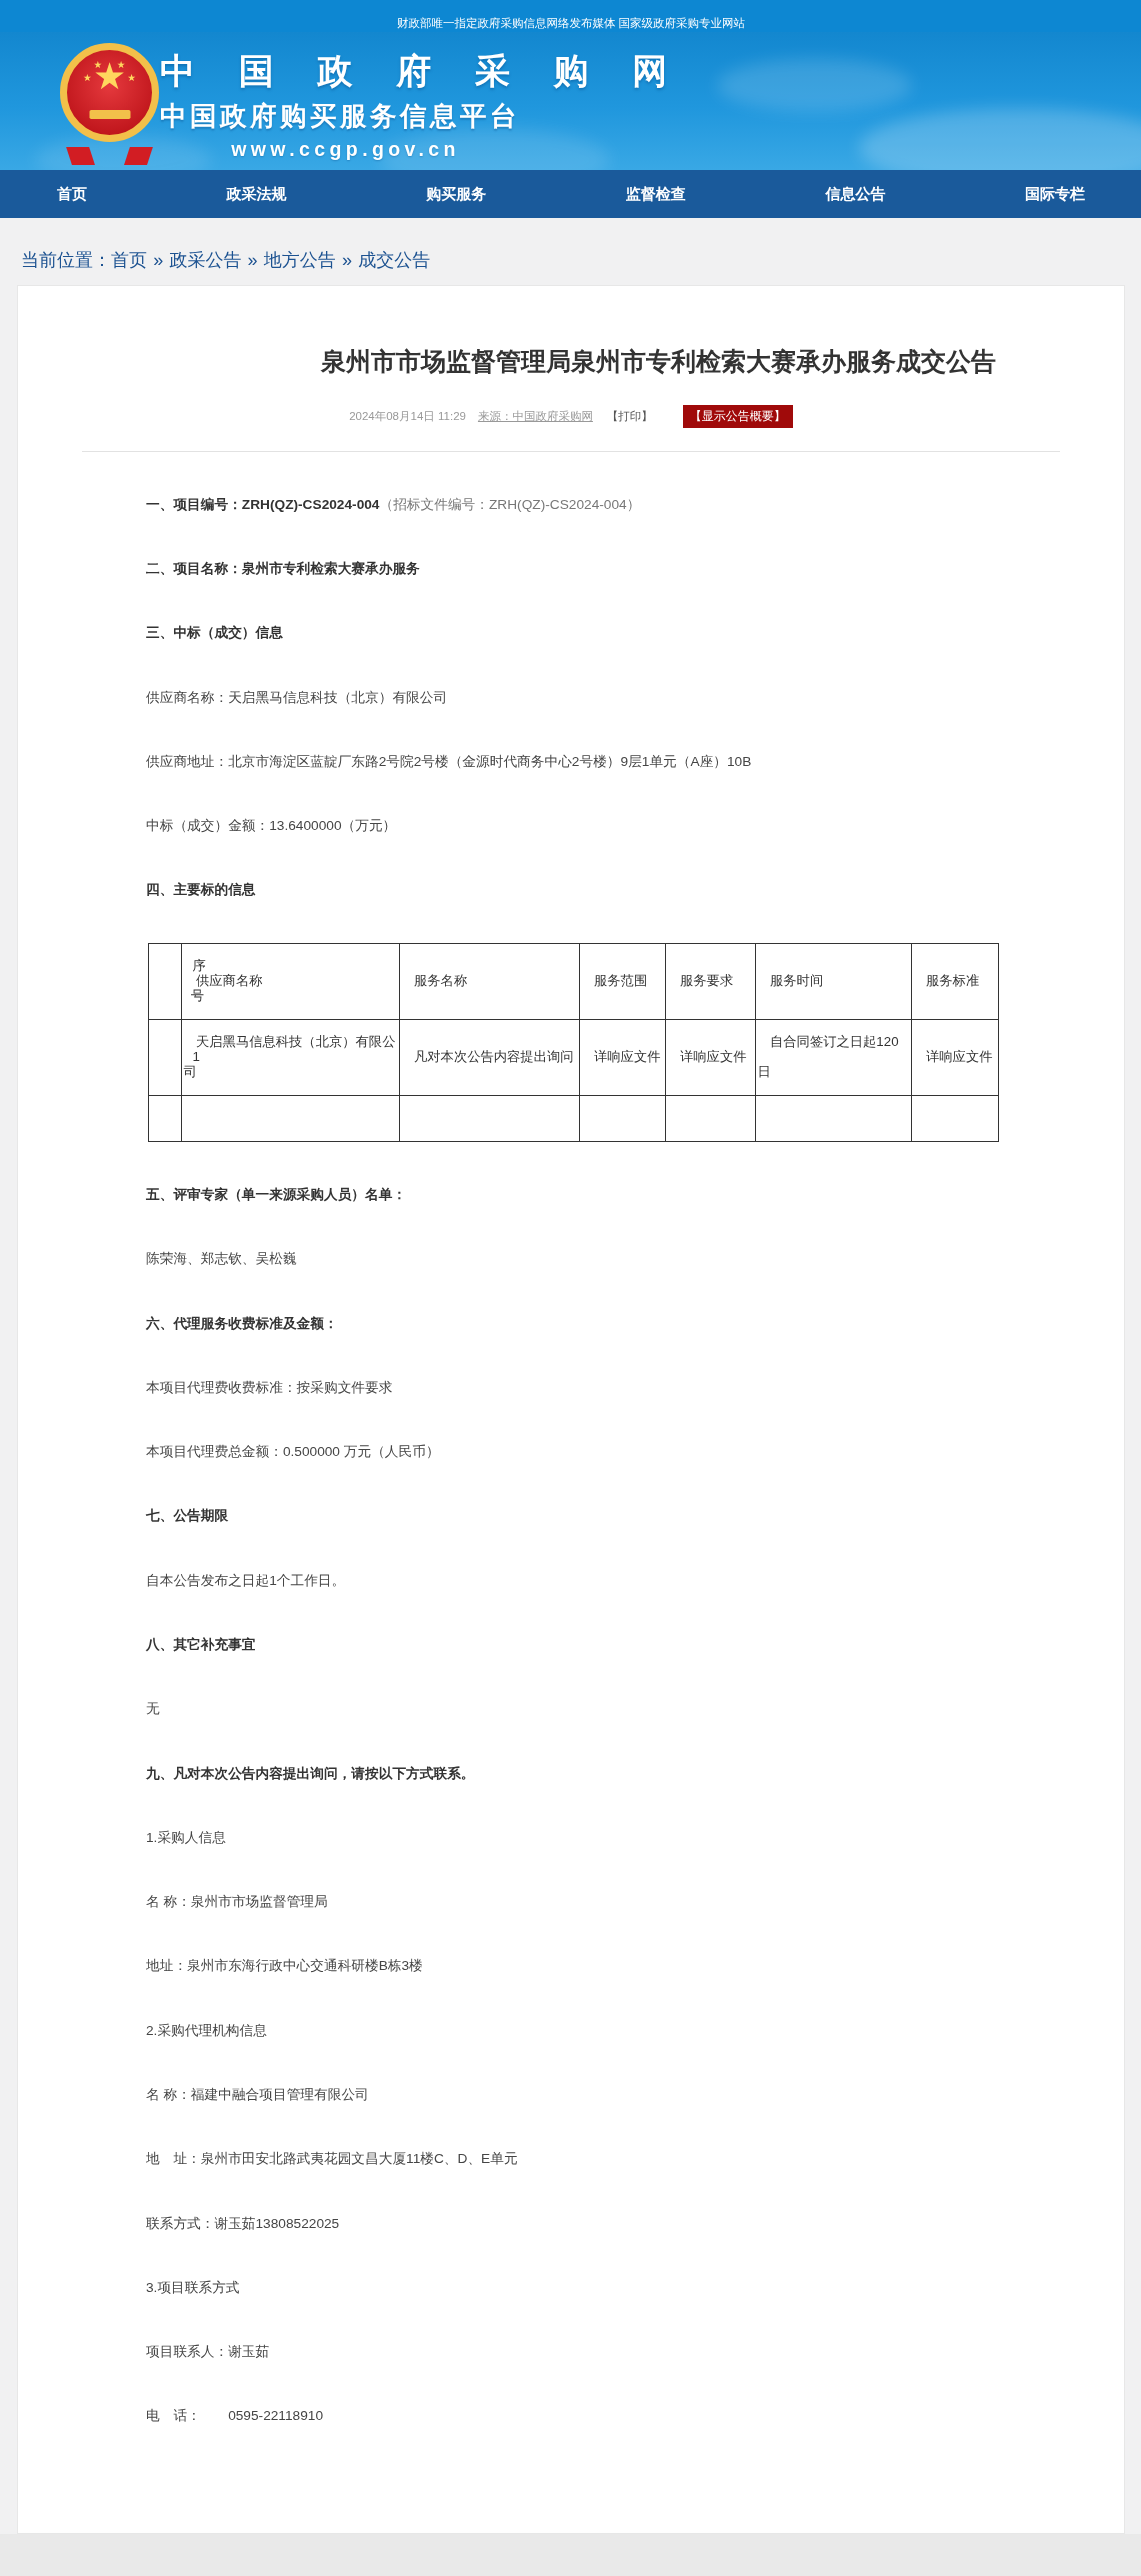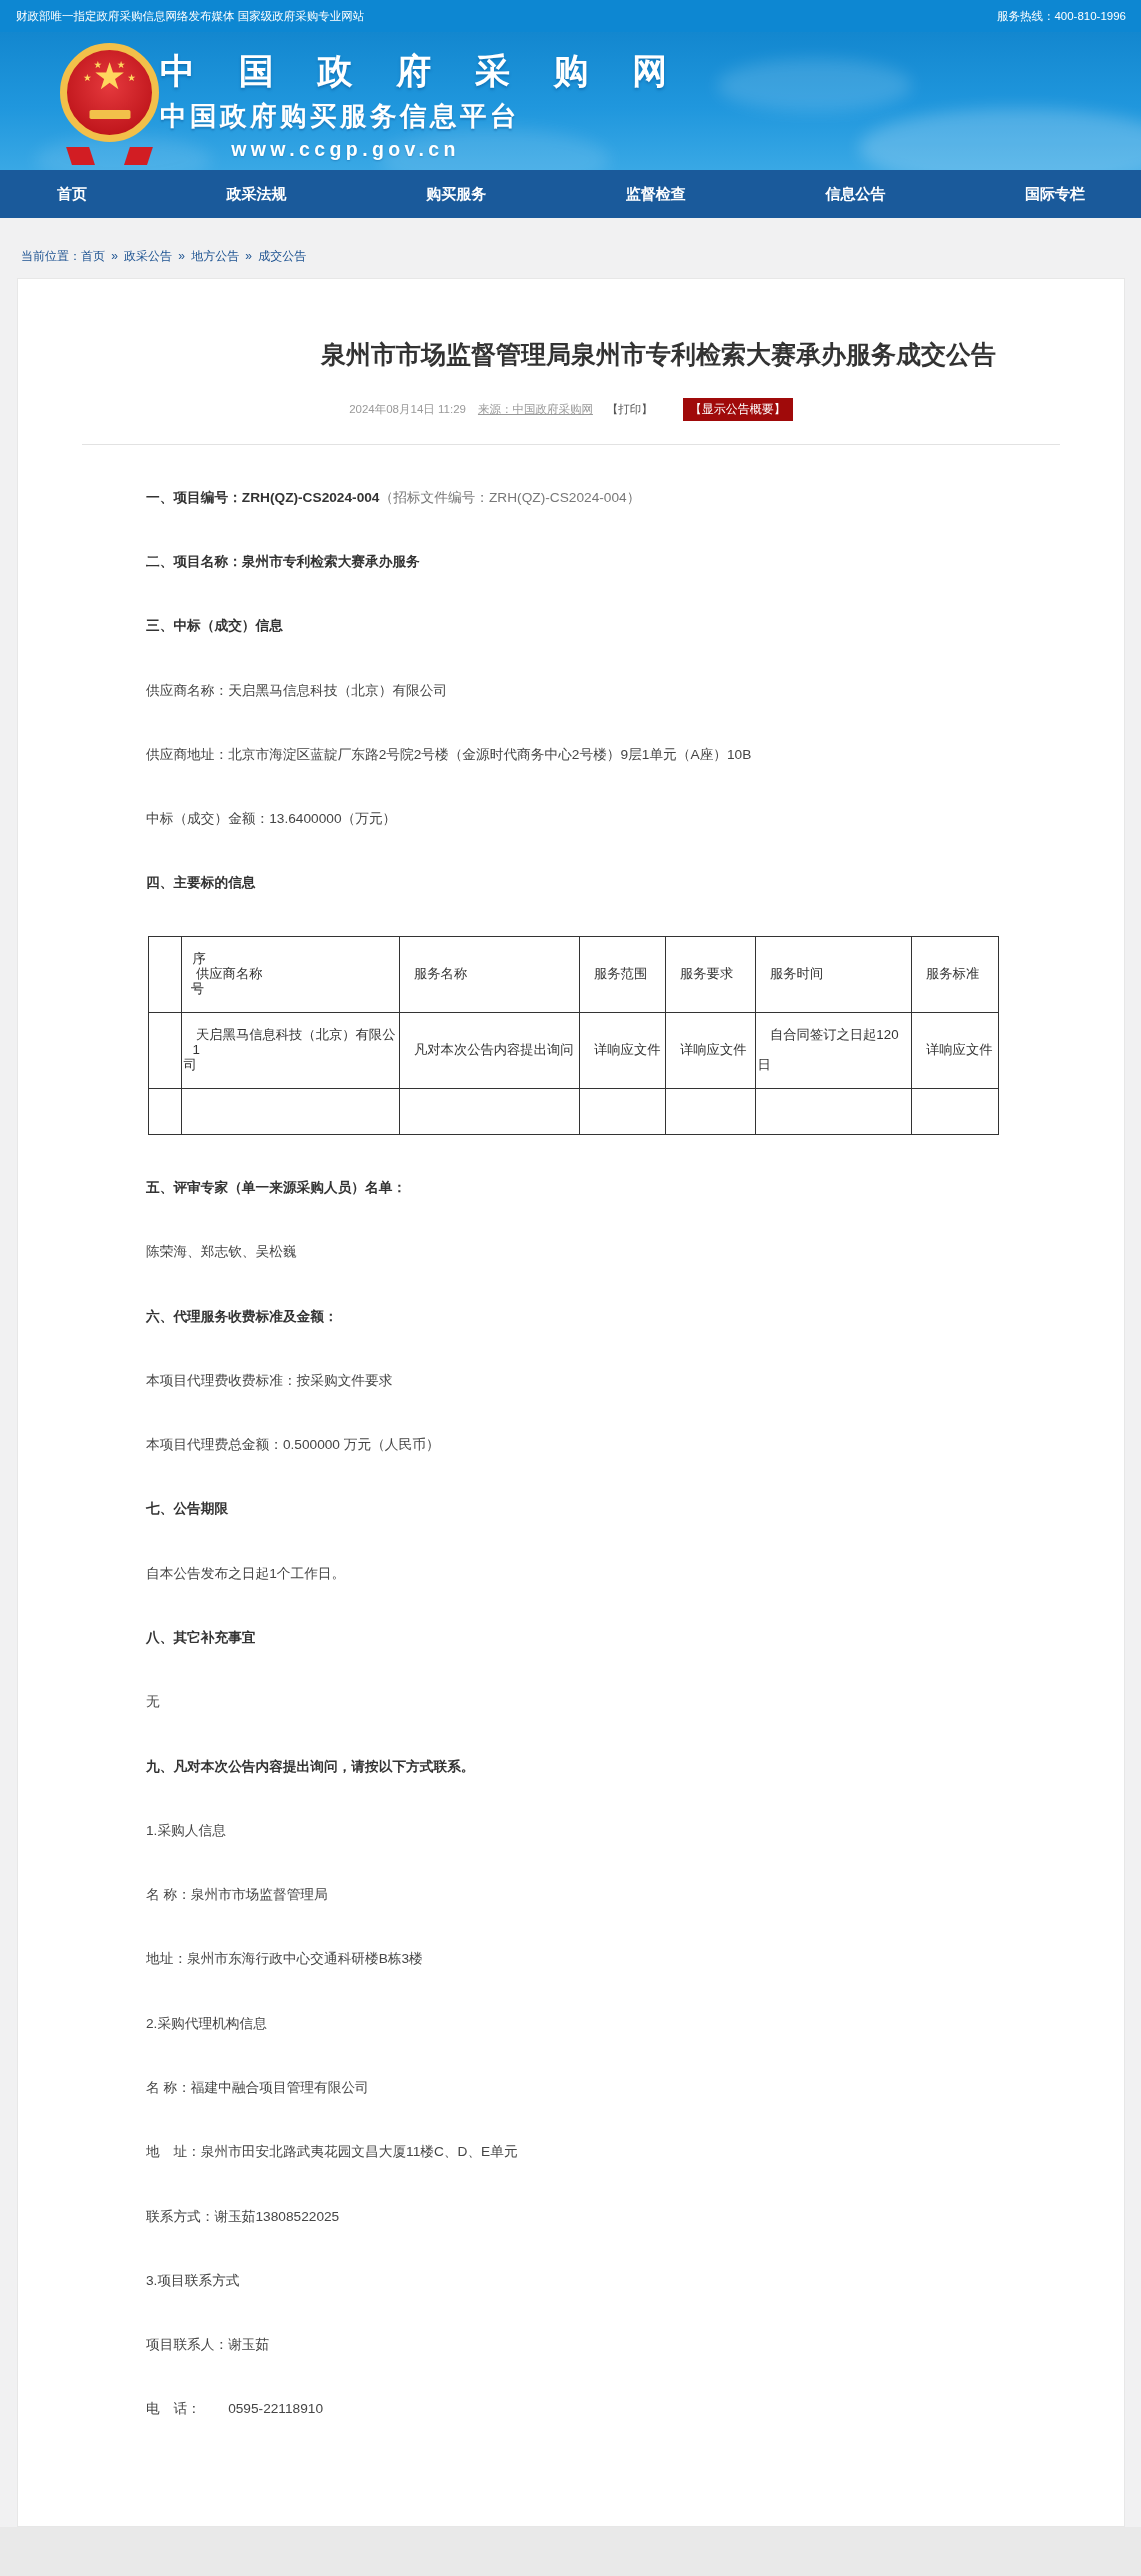--- a/index.html
+++ b/index.html
@@ -5,21 +5,21 @@
   :root{
     --topbar-blue:#0d87d2; --nav-blue:#1a5a9b; --breadcrumb-text:#1c5291;
     --accent-red:#a00a0a; --footer-bg:#e9e9e9;
   }
   *{box-sizing:border-box;}
   body{margin:0;background:#fff;font-family:"Liberation Sans","DejaVu Sans",sans-serif;}
   .page{width:1142px;}
 
   
   .topbar{height:25px;background:var(--topbar-blue);color:#fff;font-size:11.5px;
-    display:flex;justify-content:space-between;align-items:center;padding:16px 16px;}
+    display:flex;justify-content:space-between;align-items:center;padding:16px 16px;flex-direction:column;}
 
   
   .banner{position:relative;height:138px;overflow:hidden;
     background:linear-gradient(180deg,#1387cf 0%,#2097dd 55%,#39a8e5 100%);}
   .cloud{position:absolute;background:rgba(255,255,255,.20);border-radius:50%;filter:blur(8px);}
   .c1{width:318px;height:80px;right:-35px;top:76px;}
   .c2{width:195px;height:53px;right:230px;top:26.5px;opacity:.7;}
   .c3{width:230px;height:62px;left:380px;top:97px;opacity:.55;}
   .c4{width:177px;height:48px;left:35px;top:104px;opacity:.5;}
   .emblem{position:absolute;left:53px;top:10.6px;width:113px;height:117px;}
@@ -36,21 +36,21 @@
   .t2{font-size:26.5px;font-weight:700;letter-spacing:3.5px;margin-top:2.7px;white-space:nowrap;text-shadow:0 1.8px 1.8px rgba(0,60,120,.3);}
   .t3{font-size:19.5px;font-weight:700;letter-spacing:4.4px;margin-top:4.4px;text-align:center;text-shadow:0 0.9px 1.8px rgba(0,60,120,.3);}
 
   
   .nav{height:48px;background:var(--nav-blue);display:flex;align-items:center;
     justify-content:space-between;padding:0 57px;}
   .nav-item{color:#fff;font-size:15px;font-weight:700;text-decoration:none;cursor:pointer;}
 
   
   .page-bg{background:#f1f1f2;}
-  .breadcrumb{padding:30px 21px 13.3px;font-size:12px;color:var(--breadcrumb-text);}
+  .breadcrumb{padding:30px 21px 13.3px;font-size:18px;color:var(--breadcrumb-text);}
   .bc-link{color:var(--breadcrumb-text);text-decoration:none;cursor:pointer;}
   .bc-sep{margin:0 6.2px;}
 
   
   .card{margin:0 17px;background:#fff;border:0.9px solid #e7e7e7;padding:46px 128px 64px;}
   .title{font-size:25px;font-weight:700;color:#333;text-align:right;margin:10.6px 0 0;line-height:1.5;}
   .meta{text-align:center;margin-top:25px;font-size:11.5px;color:#999;}
   .meta .m-src{margin:0 3.5px 0 8.8px;text-decoration:underline;}
   .print{color:#555;text-decoration:none;margin-left:7px;cursor:pointer;}
   .summary-btn{display:inline-block;background:var(--accent-red);color:#fff;padding:2.7px 7px;

